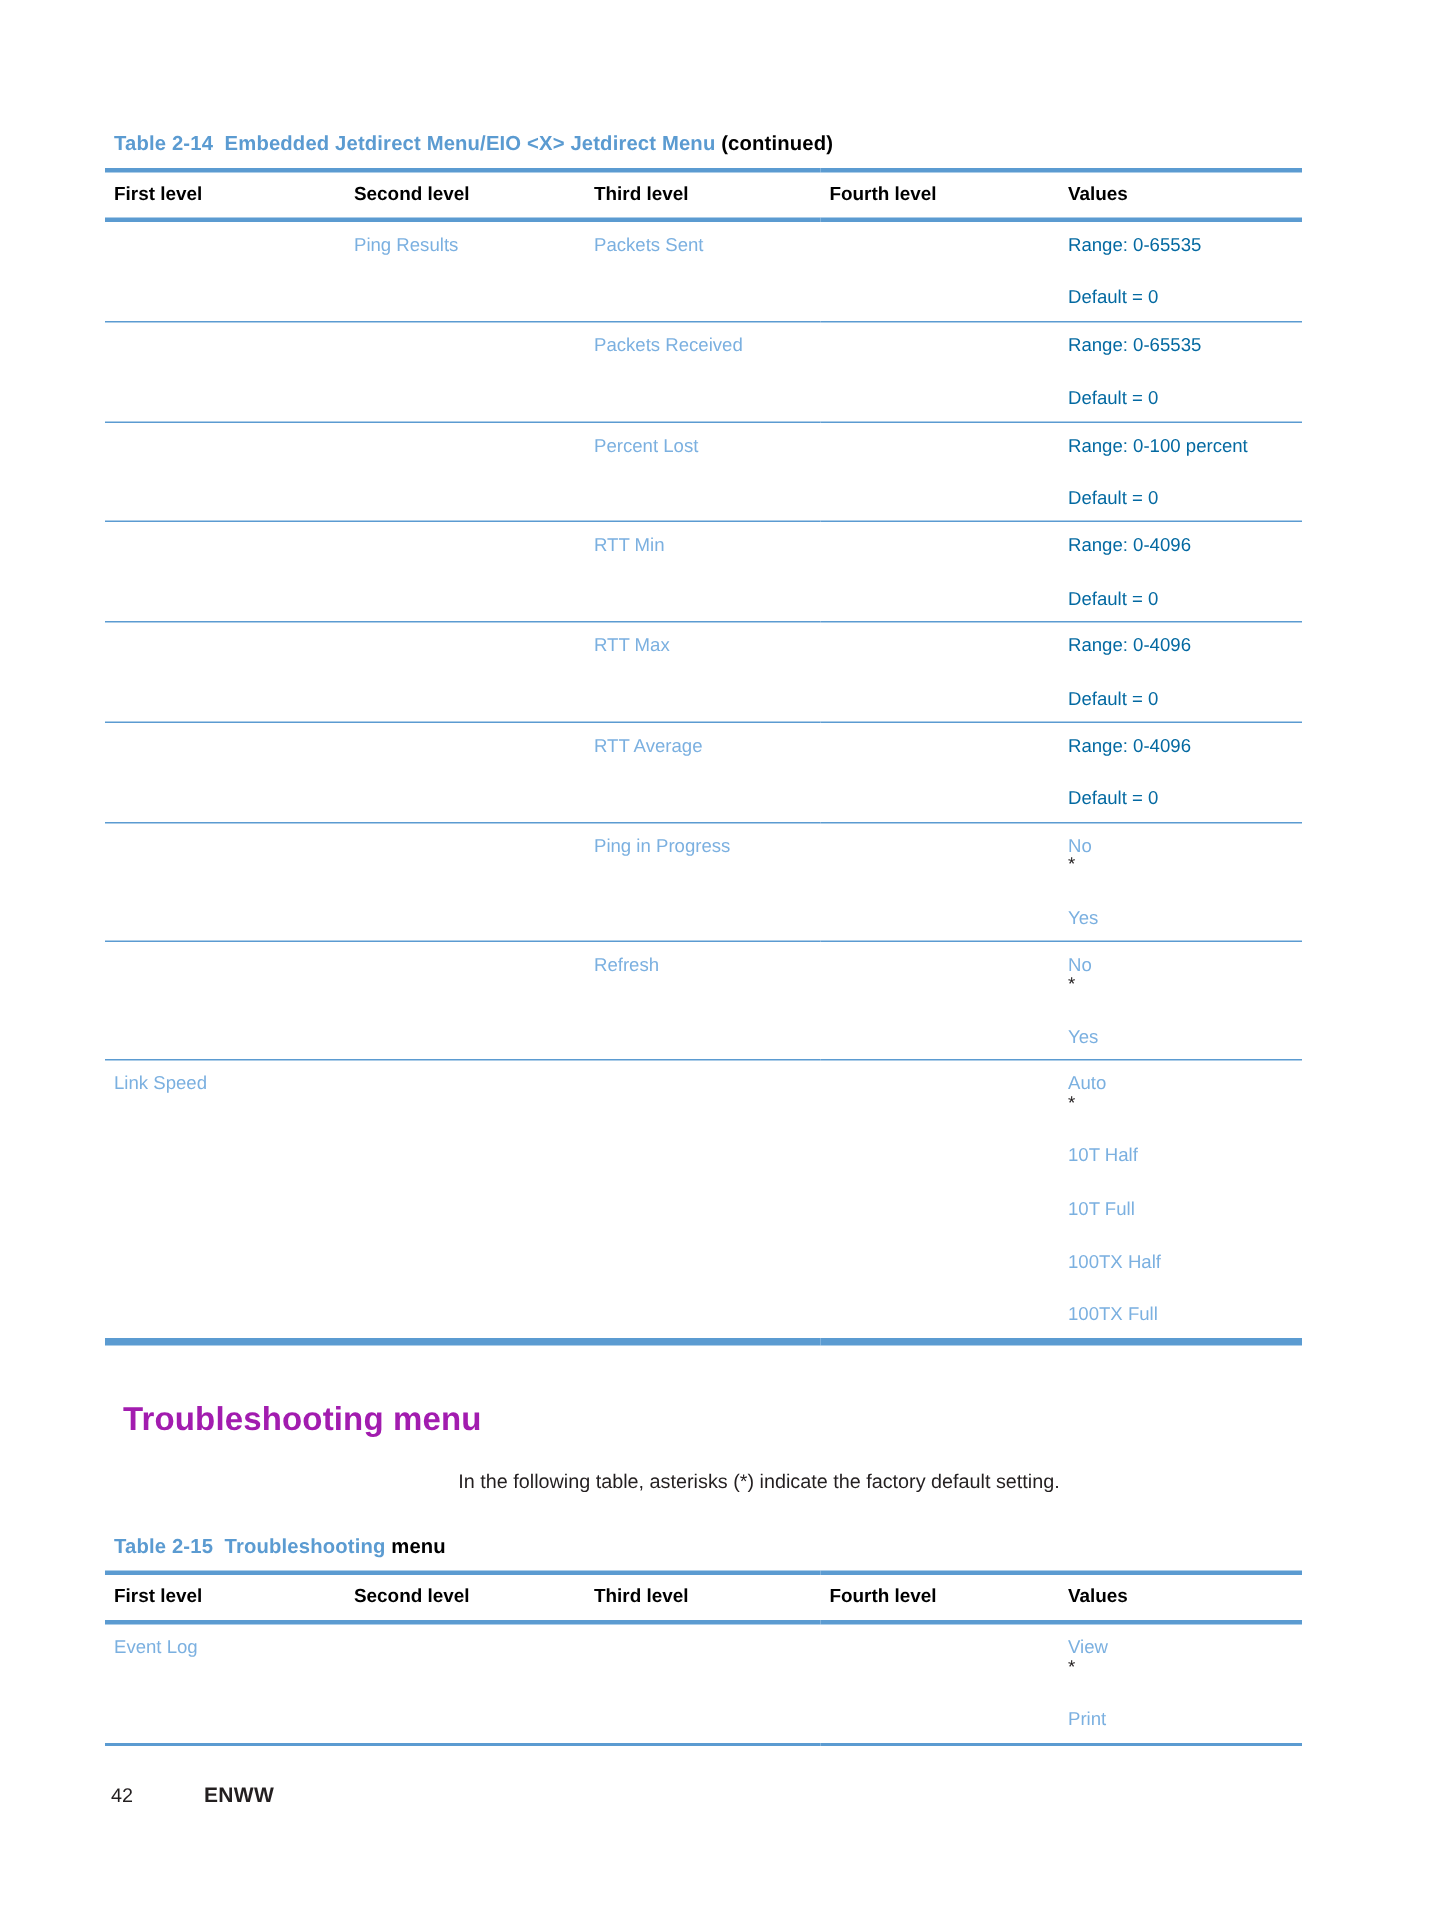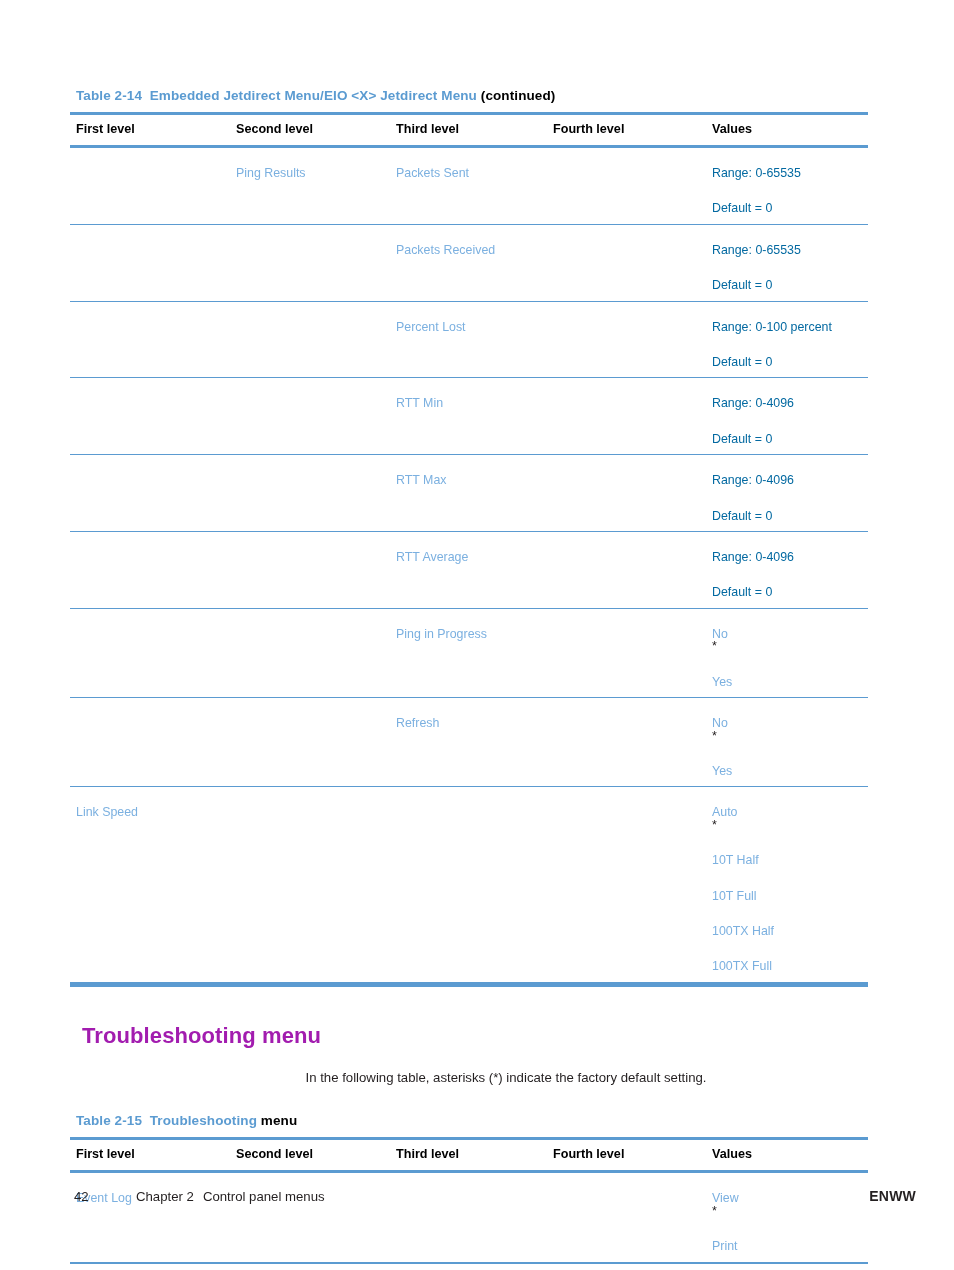--- a/index.html
+++ b/index.html
@@ -63,21 +63,21 @@
     color: #000000;
     padding: 7px 8px 9px 6px;
     border-top: 3px solid #5b9bd1;
     border-bottom: 3px solid #5b9bd1;
     vertical-align: top;
   }
 
   .doc-table td {
     font-size: 12.4px;
     color: #7bb0e0;
-    padding: 19px 8px 9px 6px;
+    padding: 9px 8px 9px 6px;
     vertical-align: top;
     line-height: 1.0;
     border-bottom: 1px solid #5b9bd1;
     margin-top: 46px;
   }
   .doc-table td.plain {
     color: #0369a1;
   }
   .doc-table tr.last-thick > td {
     border-bottom: 5px solid #5b9bd1;
@@ -325,17 +325,16 @@
             <span>Print</span>
           </td>
         </tr>
       </tbody>
     </table>
 
   </div>
 
   <div class="footer">
     <span class="pg">42</span>
-    <span class="chap"><span>Chapter 2</span><span class="sp"></span><span>Control panel menus</span></span>
     <span class="ew">ENWW</span>
   </div>
 
 </div>
 
 </body></html>

